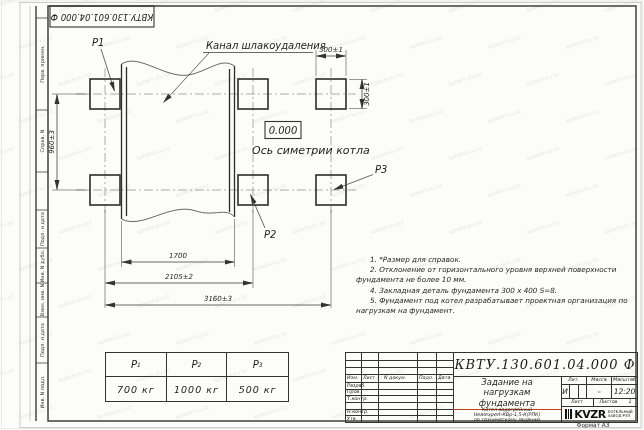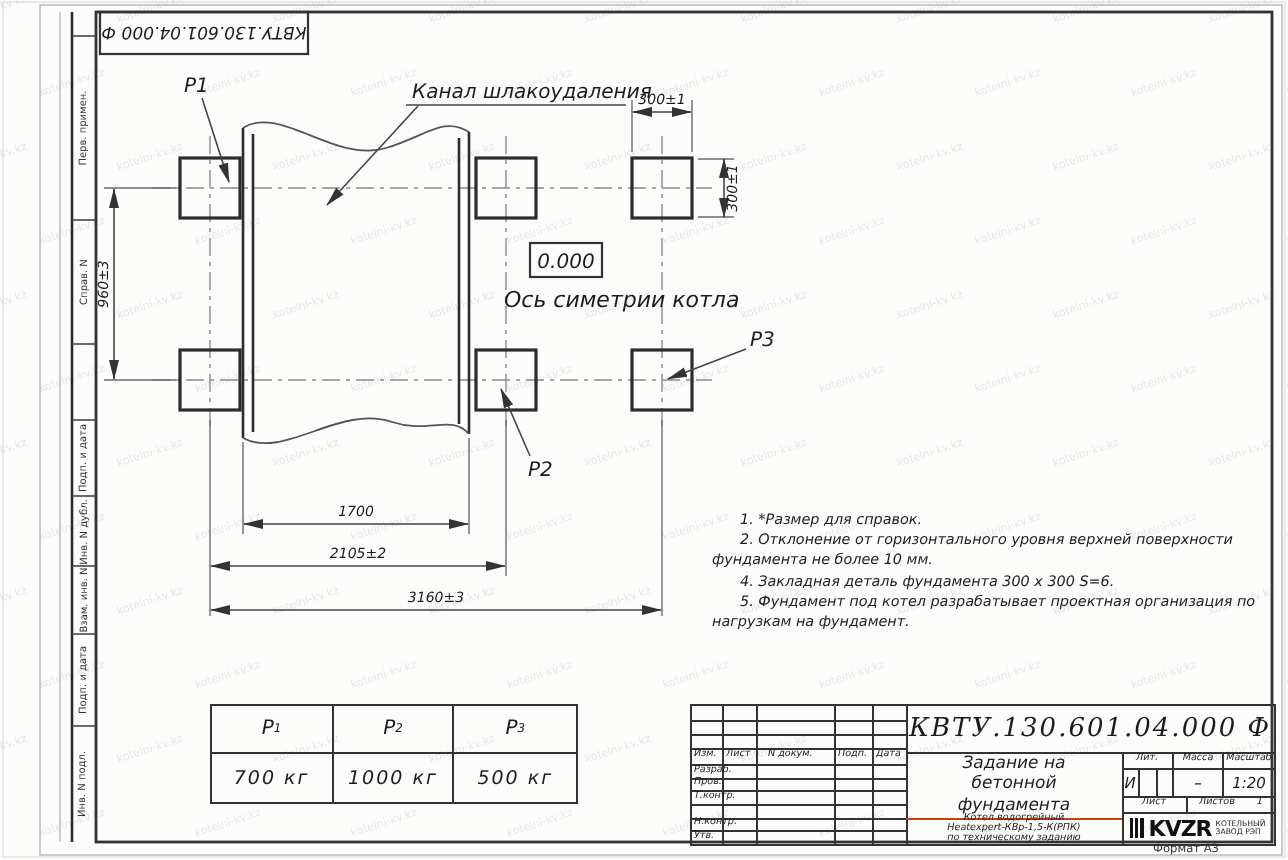--- a/index.html
+++ b/index.html
@@ -299,21 +299,21 @@
   <div class="side-cell" style="top:317px;height:46px">
       <span>Подп. и дата</span>
     </div>
   <div class="side-cell" style="top:363px;height:58px">
       <span>Инв. N подл.</span>
     </div>
 
   <div id="notes" class="ov">
     <p>1. *Размер для справок.</p>
     <p>2. Отклонение от горизонтального уровня верхней поверхности фундамента не более 10 мм.</p>
-    <p>4. Закладная деталь фундамента 300 х 300 S=6.</p>
+    <p>4. Закладная деталь фундамента 300 х 400 S=8.</p>
     <p>5. Фундамент под котел разрабатывает проектная организация по нагрузкам на фундамент.</p>
   </div>
 
   <div id="ptable" class="ov">
     <div class="cell hd">
         <span>Р</span>
         <sub>1</sub>
       </div>
     <div class="cell hd">
         <span>Р</span>
@@ -358,42 +358,42 @@
     <div class="abs lbl" style="left:1px;top:57px">Н.контр.</div>
     <div class="abs lbl" style="left:1px;top:63.7px">Утв.</div>
 
     <div class="abs ctr" style="left:107px;top:0;width:184px;height:23px;border-bottom:1px solid #333">
       <span id="docnum">КВТУ.130.601.04.000 Ф</span>
     </div>
 
     <div class="abs ctr" style="left:107px;top:23px;width:108px;height:33px;border-right:1px solid #333;border-bottom:1px solid #c2410c">
       <div id="tbtitle">
         <div>Задание на</div>
-        <div>бетонной</div>
+        <div>нагрузкам</div>
         <div>фундамента</div>
       </div>
     </div>
 
     <div class="abs ctr" style="left:107px;top:56px;width:108px;height:13px;border-right:1px solid #333">
       <div id="tbsub">
         <div>Котел водогрейный</div>
         <div>Heatexpert-КВр-1,5-К(РПК)</div>
         <div>по техническому заданию</div>
       </div>
     </div>
 
     <div class="abs ctr lbl" style="left:215px;top:23px;width:25px;height:8px;border-right:1px solid #333;border-bottom:1px solid #333">Лит.</div>
     <div class="abs ctr lbl" style="left:241px;top:23px;width:24px;height:8px;border-right:1px solid #333;border-bottom:1px solid #333">Масса</div>
     <div class="abs ctr lbl" style="left:266px;top:23px;width:25px;height:8px;border-bottom:1px solid #333">Масштаб</div>
 
     <div class="abs ctr v7" style="left:215px;top:31px;width:8px;height:14px;border-right:1px solid #333;border-bottom:1px solid #333">И</div>
     <div class="abs" style="left:224px;top:31px;width:8px;height:14px;border-right:1px solid #333;border-bottom:1px solid #333"></div>
     <div class="abs" style="left:233px;top:31px;width:7px;height:14px;border-right:1px solid #333;border-bottom:1px solid #333"></div>
     <div class="abs ctr v7" style="left:241px;top:31px;width:24px;height:14px;border-right:1px solid #333;border-bottom:1px solid #333">–</div>
-    <div class="abs ctr v7" style="left:266px;top:31px;width:25px;height:14px;border-bottom:1px solid #333">1:20</div>
+    <div class="abs ctr v7" style="left:266px;top:31px;width:25px;height:14px;border-bottom:1px solid #333">12:20</div>
 
     <div class="abs ctr lbl" style="left:215px;top:45px;width:32px;height:8px;border-right:1px solid #333;border-bottom:1px solid #333">Лист</div>
     <div class="abs" style="left:248px;top:45px;width:43px;height:8px;border-bottom:1px solid #333;display:flex;align-items:center;justify-content:space-around">
       <span class="lbl">Листов</span>
       <span class="lbl">1</span>
     </div>
 
     <div id="logo" class="abs" style="left:215px;top:53px;width:76px;height:16px">
       <span class="bars"></span>
       <span class="kvzr">KVZR</span>

